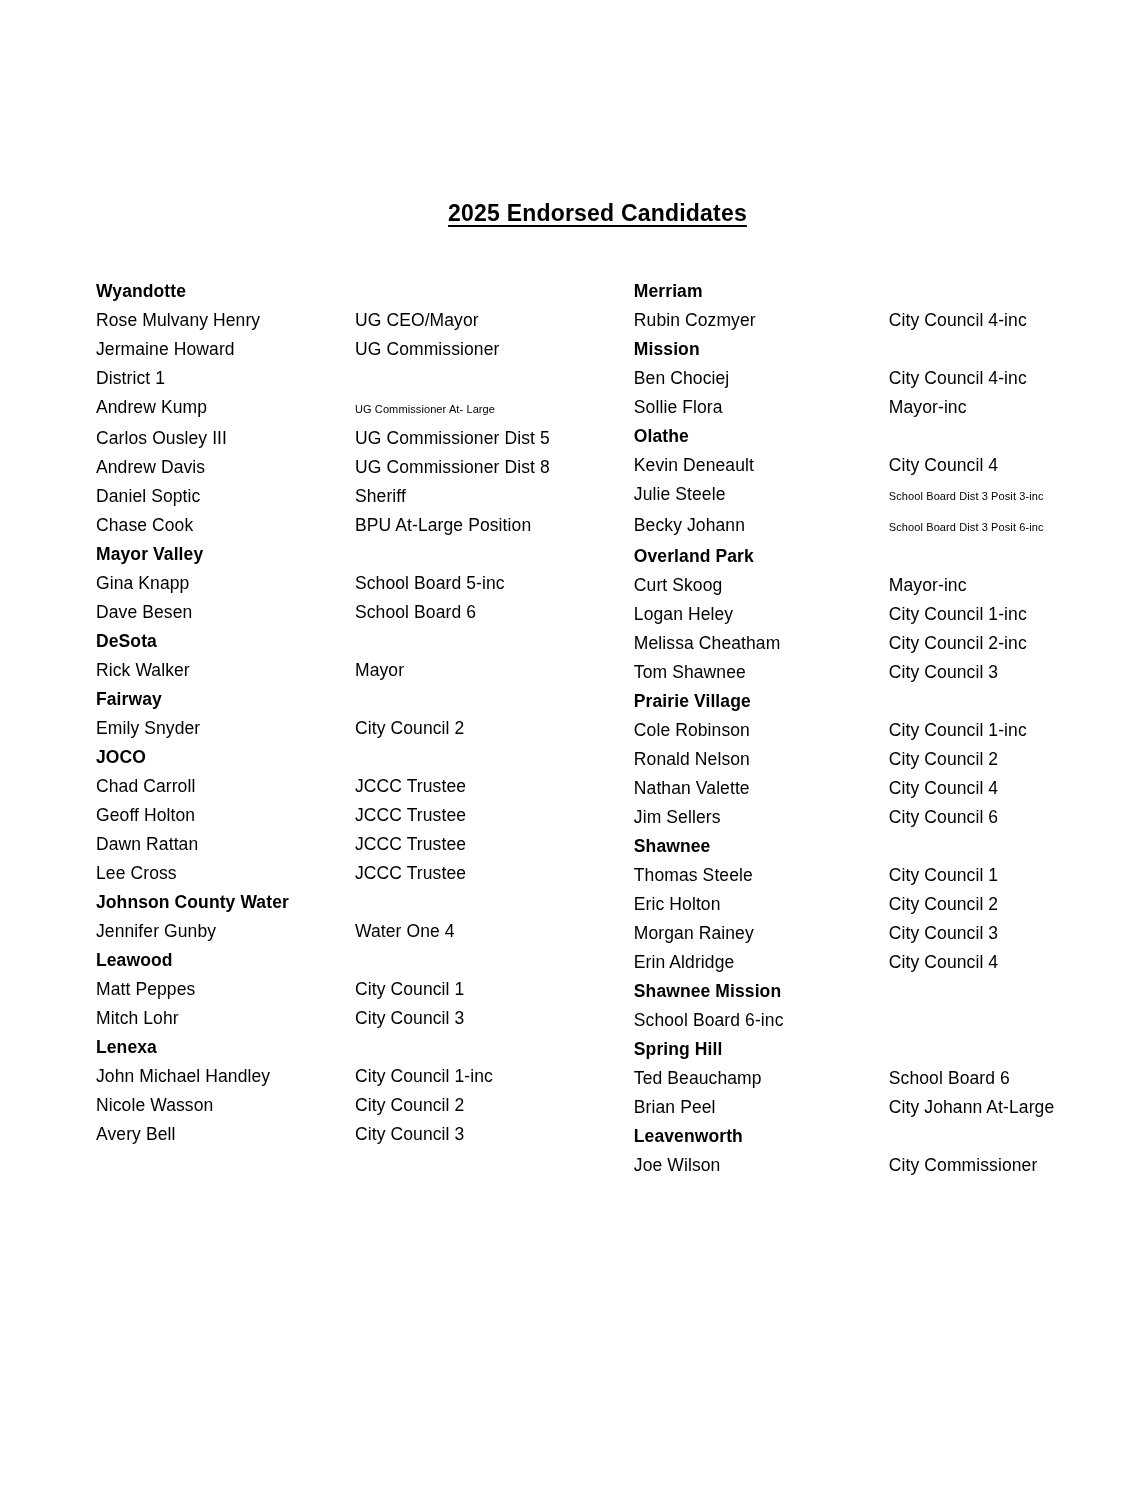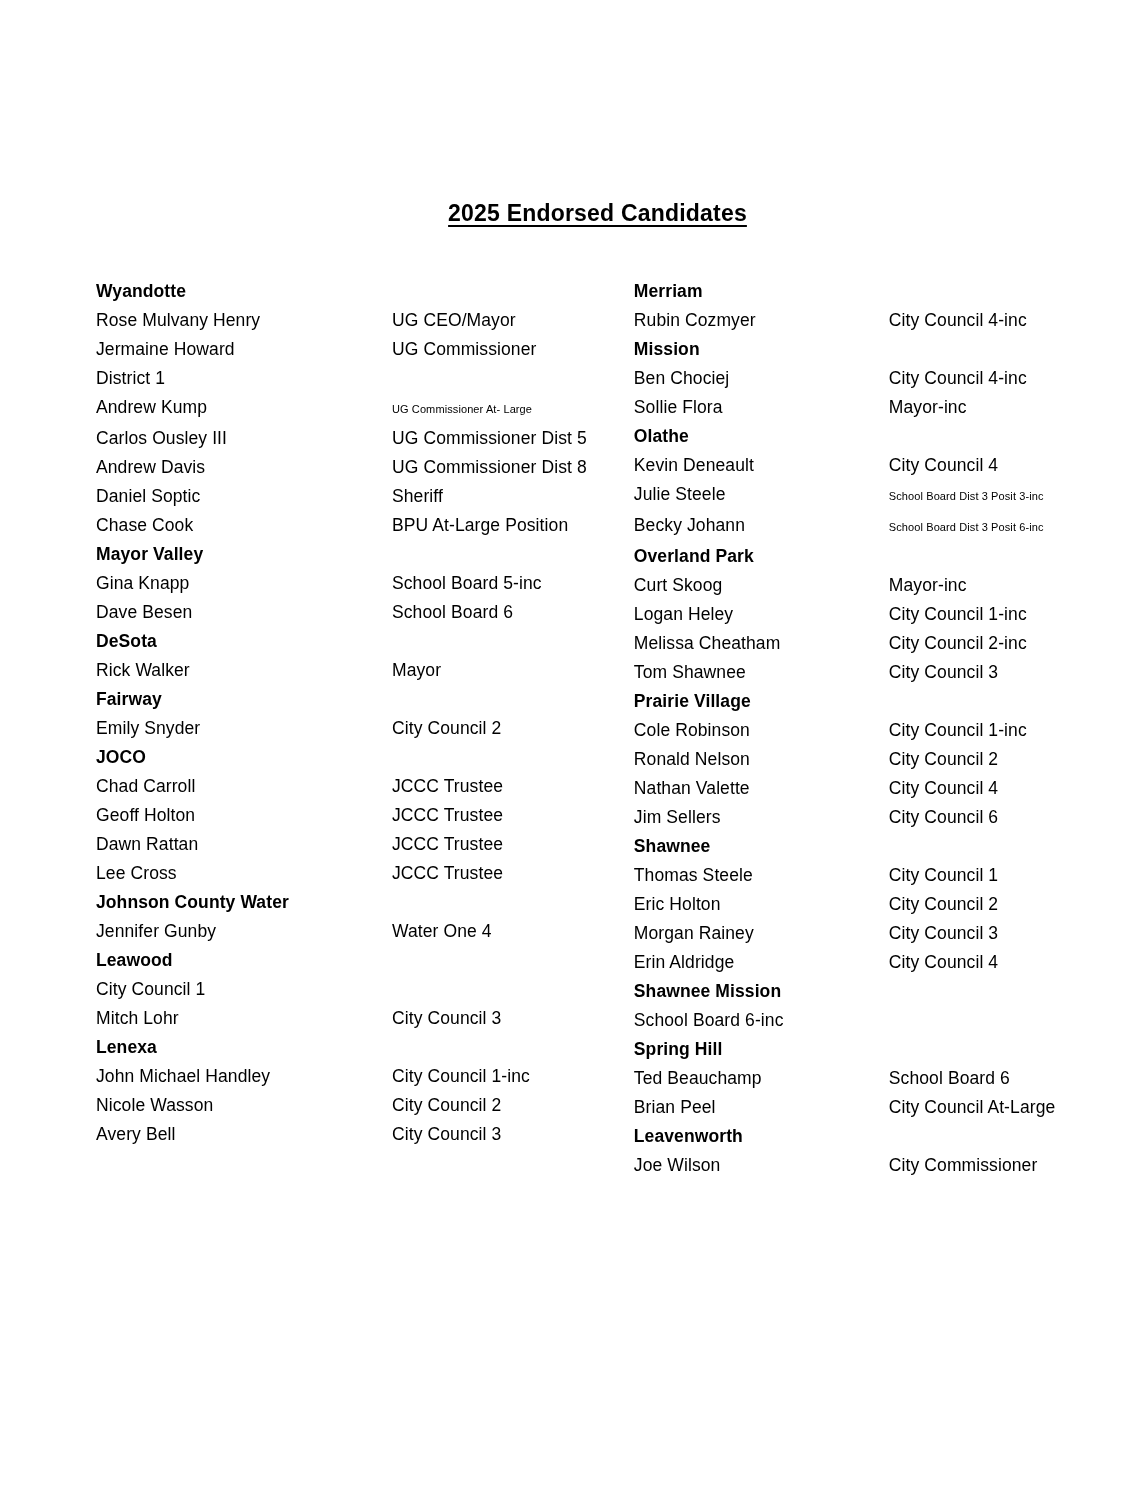--- a/index.html
+++ b/index.html
@@ -46,21 +46,21 @@
   .city {
     font-weight: 700;
     font-size: 17.5px;
     line-height: 29px;
     letter-spacing: 0.1px;
   }
   .row {
     display: grid;
     align-items: baseline;
   }
-  .col-left  .row { grid-template-columns: 259px auto; gap: 37px; }
+  .col-left  .row { grid-template-columns: 259px auto; }
   .col-right .row { grid-template-columns: 255px auto; }
   .name, .office {
     font-size: 17.5px;
     line-height: 29px;
     letter-spacing: 0.1px;
     white-space: nowrap;
   }
   .office.small {
     font-size: 11px;
   }
@@ -156,20 +156,21 @@
       <div class="section">
         <div class="city">Johnson County Water</div>
         <div class="row">
           <span class="name">Jennifer Gunby</span>
           <span class="office">Water One 4</span>
         </div>
       </div>
       <div class="section">
         <div class="city">Leawood</div>
         <div class="row">
+          <span class="name">Matt Peppes</span>
           <span class="office">City Council 1</span>
         </div>
         <div class="row">
           <span class="name">Mitch Lohr</span>
           <span class="office">City Council 3</span>
         </div>
       </div>
       <div class="section">
         <div class="city">Lenexa</div>
         <div class="row">
@@ -284,21 +285,21 @@
         </div>
       </div>
       <div class="section">
         <div class="city">Spring Hill</div>
         <div class="row">
           <span class="name">Ted Beauchamp</span>
           <span class="office">School Board 6</span>
         </div>
         <div class="row">
           <span class="name">Brian Peel</span>
-          <span class="office">City Council At-Large</span>
+          <span class="office">City Johann At-Large</span>
         </div>
       </div>
       <div class="section">
         <div class="city">Leavenworth</div>
         <div class="row">
           <span class="name">Joe Wilson</span>
           <span class="office">City Commissioner</span>
         </div>
       </div>
     </div>

